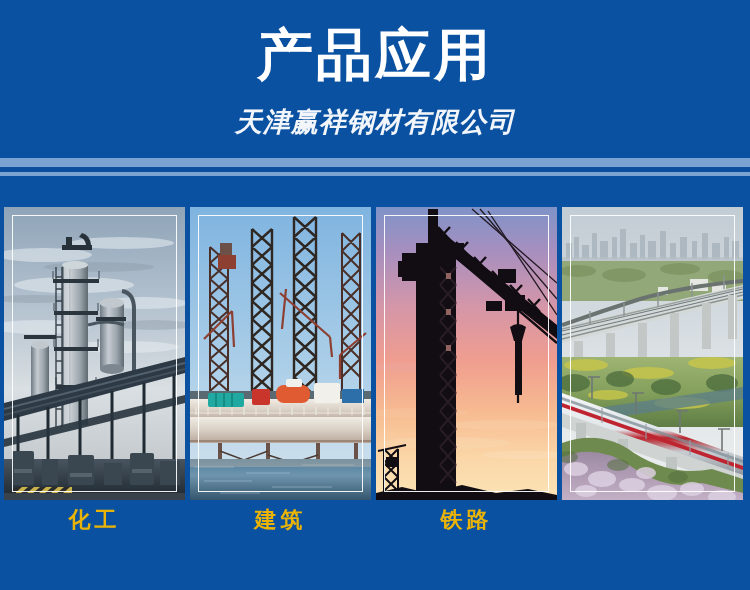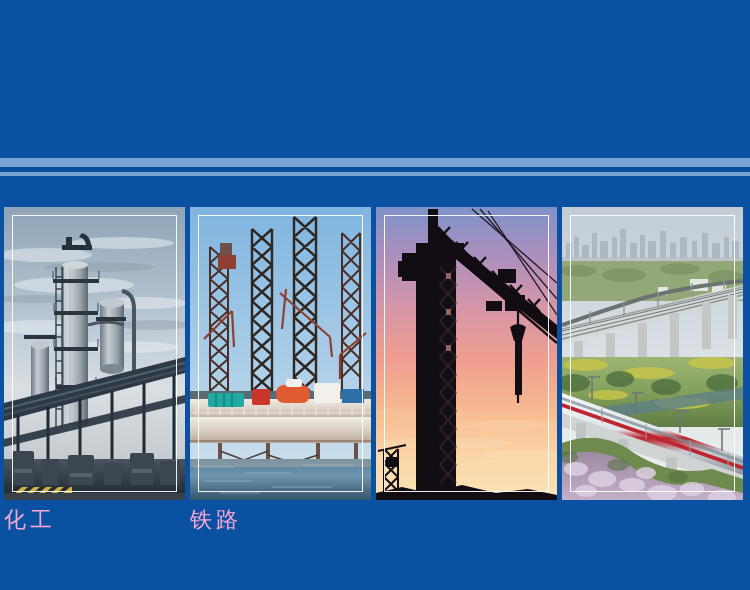--- a/index.html
+++ b/index.html
@@ -36,28 +36,32 @@
         display:flex;gap:5px;}
   .panel{position:relative;width:181px;height:293px;overflow:hidden;background:#102a44;}
   .panel .frame{position:absolute;left:8px;top:8px;right:8px;bottom:8px;
         border:1px solid rgba(255,255,255,.92);pointer-events:none;z-index:6;}
   .scene{position:absolute;inset:0;overflow:hidden;}
   .scene svg{position:absolute;inset:0;width:100%;height:100%;display:block;}
 
   
   .captions{position:absolute;left:4px;top:503px;width:742px;height:40px;
         display:flex;gap:5px;}
-  .caption{width:181px;color:#f9a8d4;
-        font-size:22px;line-height:34px;letter-spacing:4px;font-weight:400;}
+  .caption{width:181px;text-align:center;color:#eab308;
+        font-size:22px;line-height:34px;letter-spacing:4px;font-weight:700;}
 </style>
 </head>
 <body>
 
 <div class="page">
 
+  <div class="header">
+    <div class="title">产品应用</div>
+    <div class="subtitle">天津赢祥钢材有限公司</div>
+  </div>
 
   <div class="rule-a"></div>
   <div class="rule-gap"></div>
   <div class="rule-b"></div>
 
   <div class="grid">
 
     <div class="panel">
       <div class="scene">
         <svg viewBox="0 0 181 293" preserveAspectRatio="none">
@@ -487,16 +491,17 @@
           </g>
         </svg>
       </div>
       <div class="frame"></div>
     </div>
 
   </div>
 
   <div class="captions">
     <div class="caption">化工</div>
+    <div class="caption">建筑</div>
     <div class="caption">铁路</div>
   </div>
 
 </div>
 
 </body></html>

